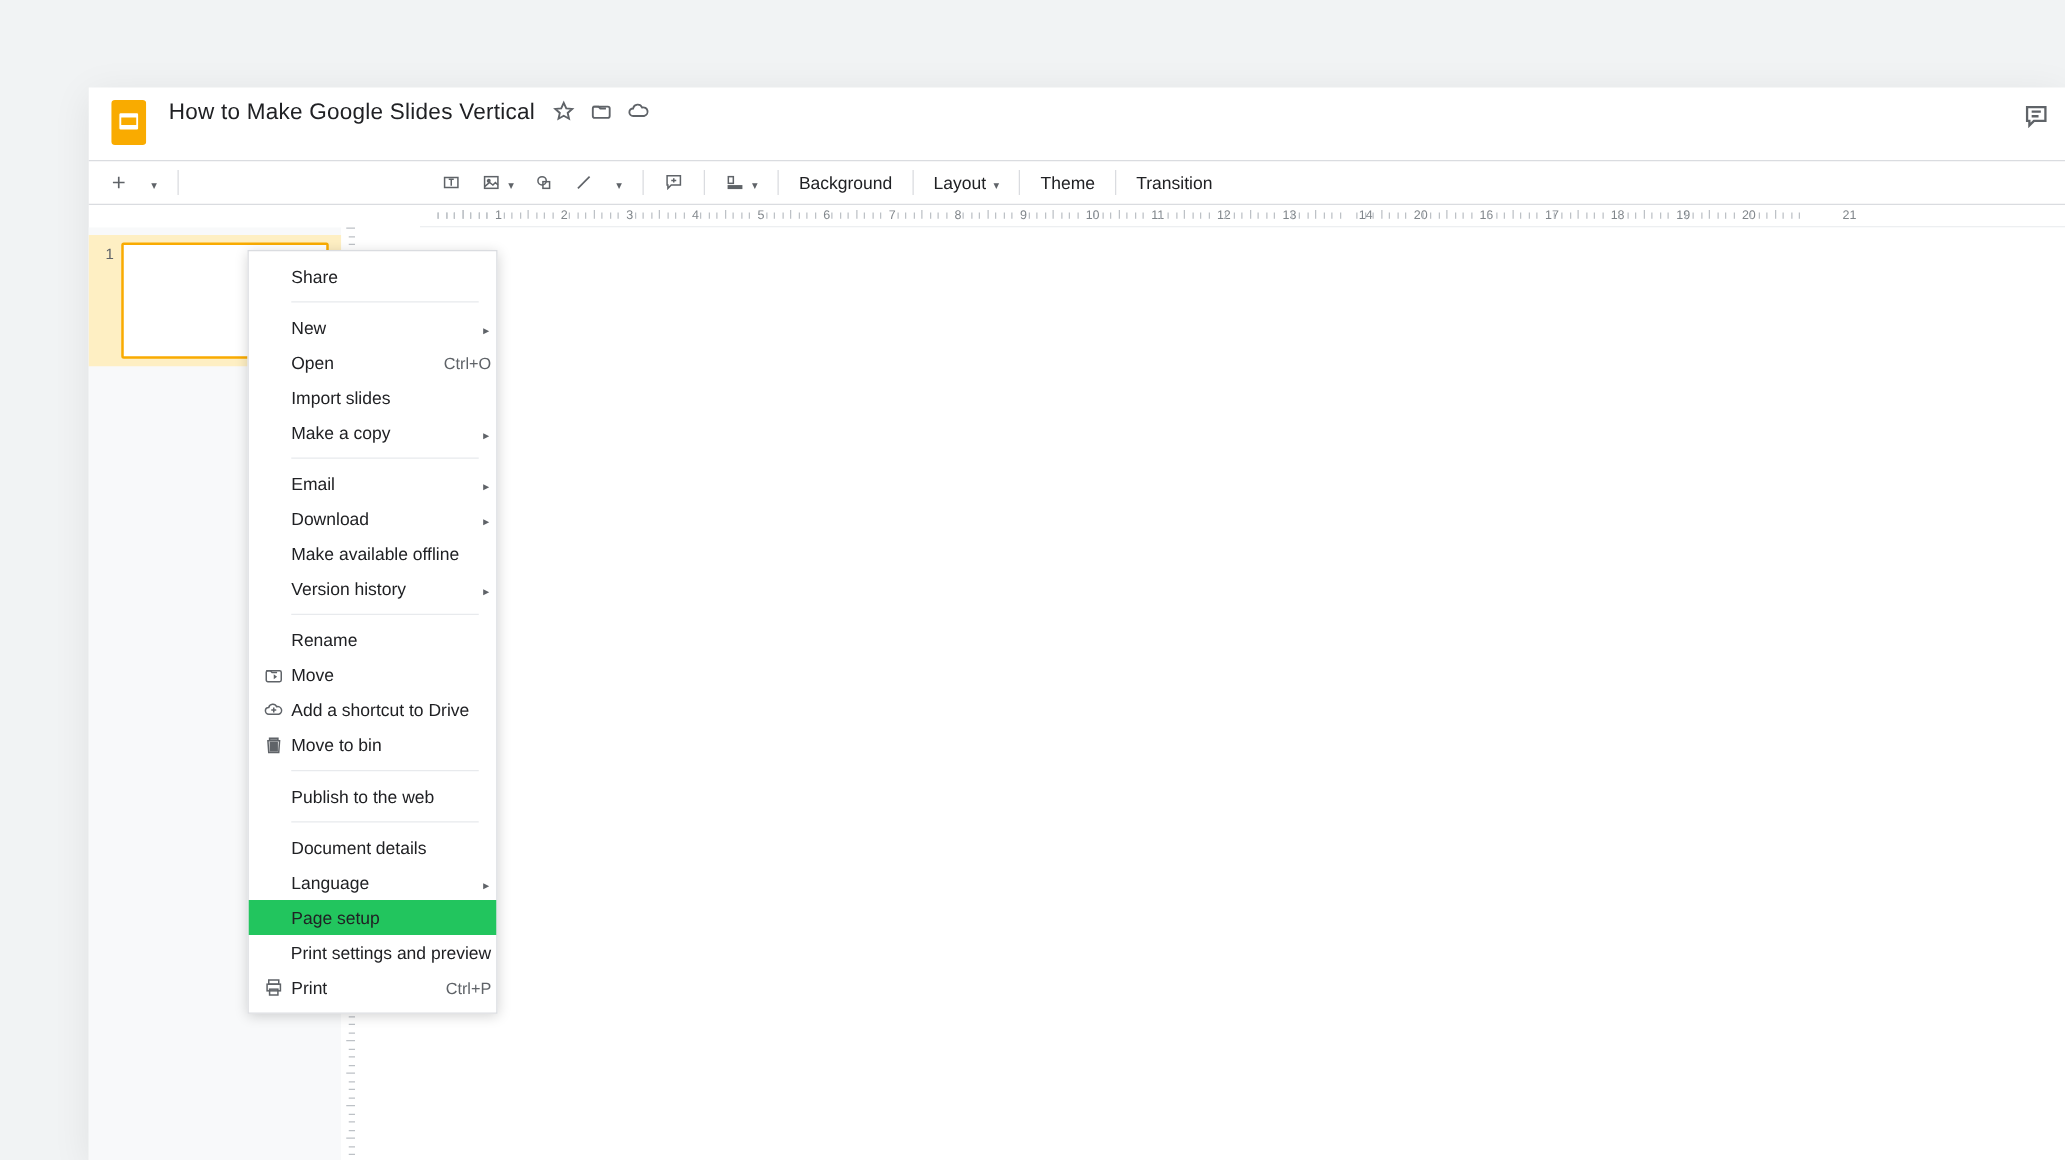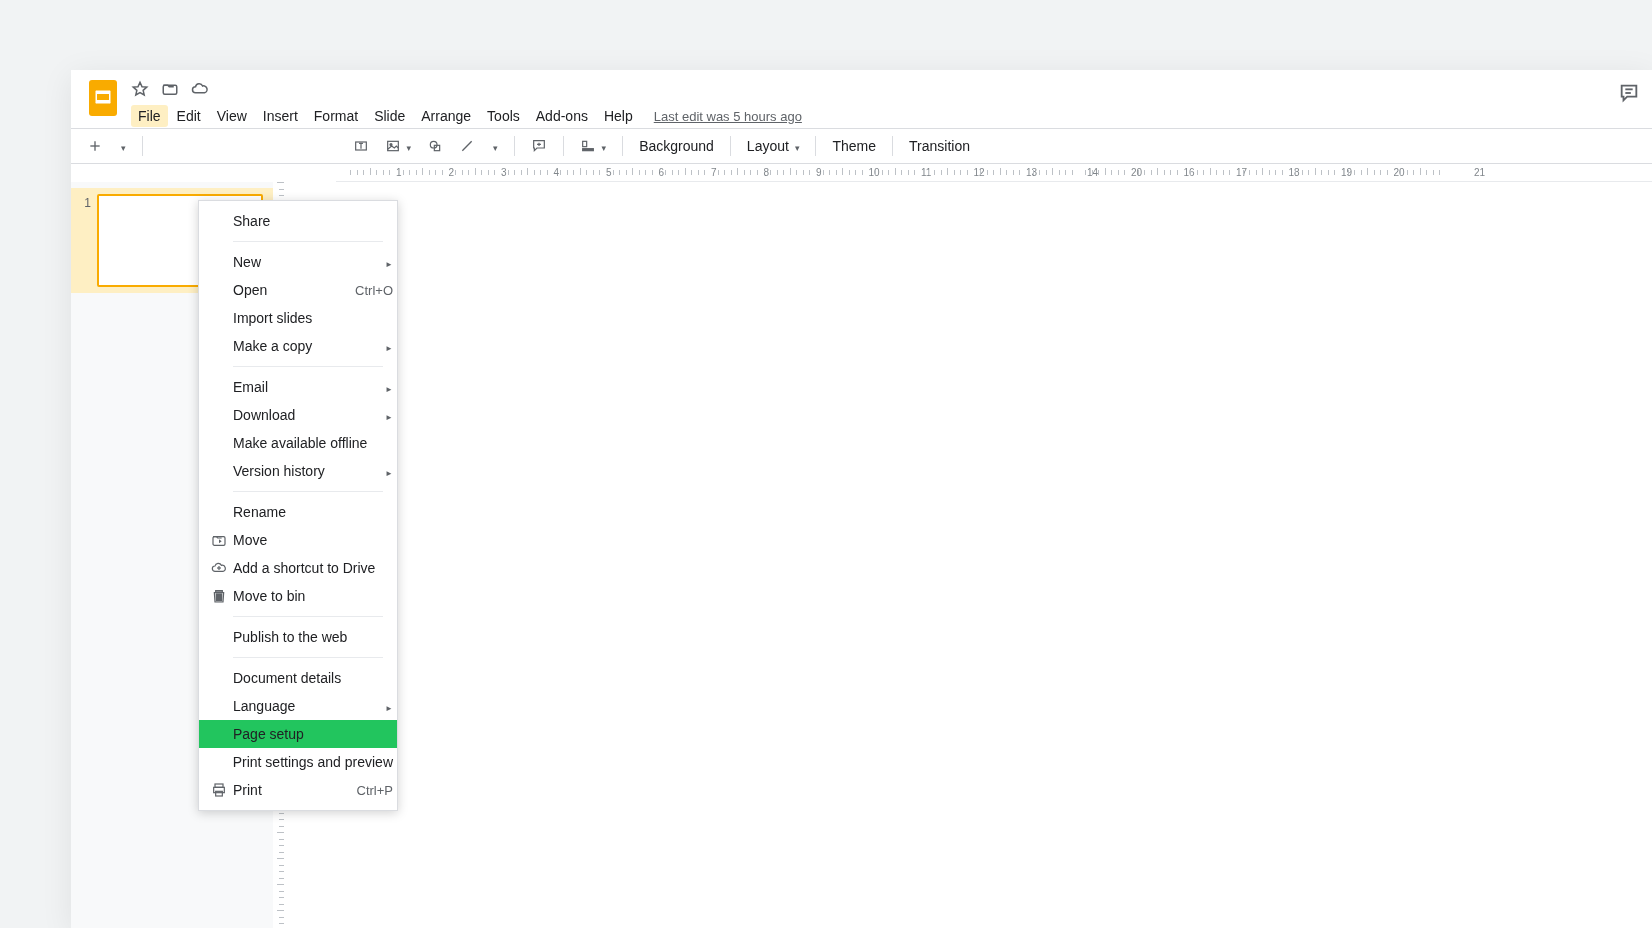--- a/index.html
+++ b/index.html
@@ -191,45 +191,33 @@
     <div class="doc-logo">
       <svg width="28" height="36" viewBox="0 0 28 36">
         <rect x="0" y="0" width="28" height="36" rx="3" fill="#f9ab00"></rect>
         <rect x="6" y="10" width="16" height="14" rx="1.5" fill="#fff"></rect>
         <rect x="6" y="10" width="16" height="14" rx="1.5" fill="none" stroke="#f9ab00" stroke-width="1"></rect>
         <rect x="8" y="14" width="12" height="6" fill="#f9ab00"></rect>
       </svg>
     </div>
     <div style="display:flex;flex-direction:column;">
       <div class="doc-title-row">
+        <span class="doc-title">How to Make Google Slides Vertical</span>
         <div class="title-icons">
           <svg width="18" height="18" viewBox="0 0 24 24" fill="none" stroke="#5f6368" stroke-width="2">
               <polygon points="12,3 14.7,9 21,9.5 16.2,13.8 17.6,20 12,16.8 6.4,20 7.8,13.8 3,9.5 9.3,9"></polygon>
             </svg>
           <svg width="18" height="18" viewBox="0 0 24 24" fill="none" stroke="#5f6368" stroke-width="2">
               <rect x="3" y="7" width="18" height="12" rx="2"></rect>
               <path d="M3 7 L9 7 L11 9 L17 9" fill="#5f6368"></path>
             </svg>
           <svg width="18" height="18" viewBox="0 0 24 24" fill="none" stroke="#5f6368" stroke-width="2">
               <path d="M6 17 a4 4 0 0 1 0-8 a5 5 0 0 1 9.5-1 A4 4 0 0 1 18 17 Z"></path>
             </svg>
         </div>
-      </div>
-      <div class="menu-bar">
-        <span class="menu-item open">File</span>
-        <span class="menu-item">Edit</span>
-        <span class="menu-item">View</span>
-        <span class="menu-item">Insert</span>
-        <span class="menu-item">Format</span>
-        <span class="menu-item">Slide</span>
-        <span class="menu-item">Arrange</span>
-        <span class="menu-item">Tools</span>
-        <span class="menu-item">Add-ons</span>
-        <span class="menu-item">Help</span>
-        <span class="last-edit">Last edit was 5 hours ago</span>
       </div>
     </div>
     <div class="header-right">
       <svg width="22" height="22" viewBox="0 0 24 24" fill="none" stroke="#5f6368" stroke-width="2">
           <path d="M4 4 H20 V16 H10 L6 20 V16 H4 Z"></path>
           <line x1="8" y1="8" x2="16" y2="8"></line>
           <line x1="8" y1="12" x2="14" y2="12"></line>
         </svg>
     </div>
   </div>

